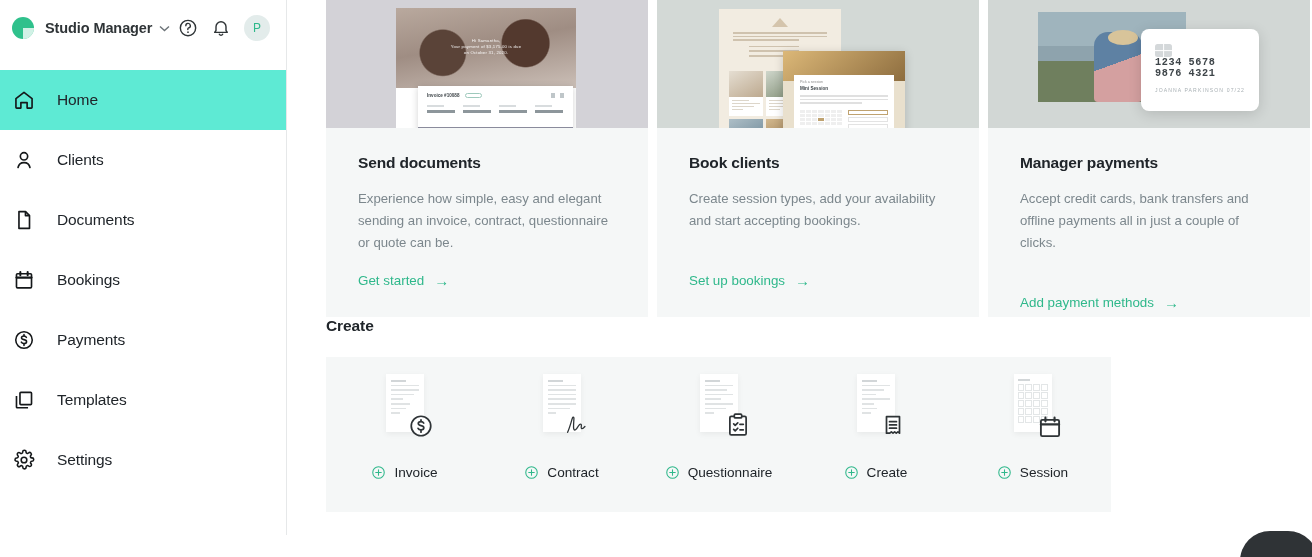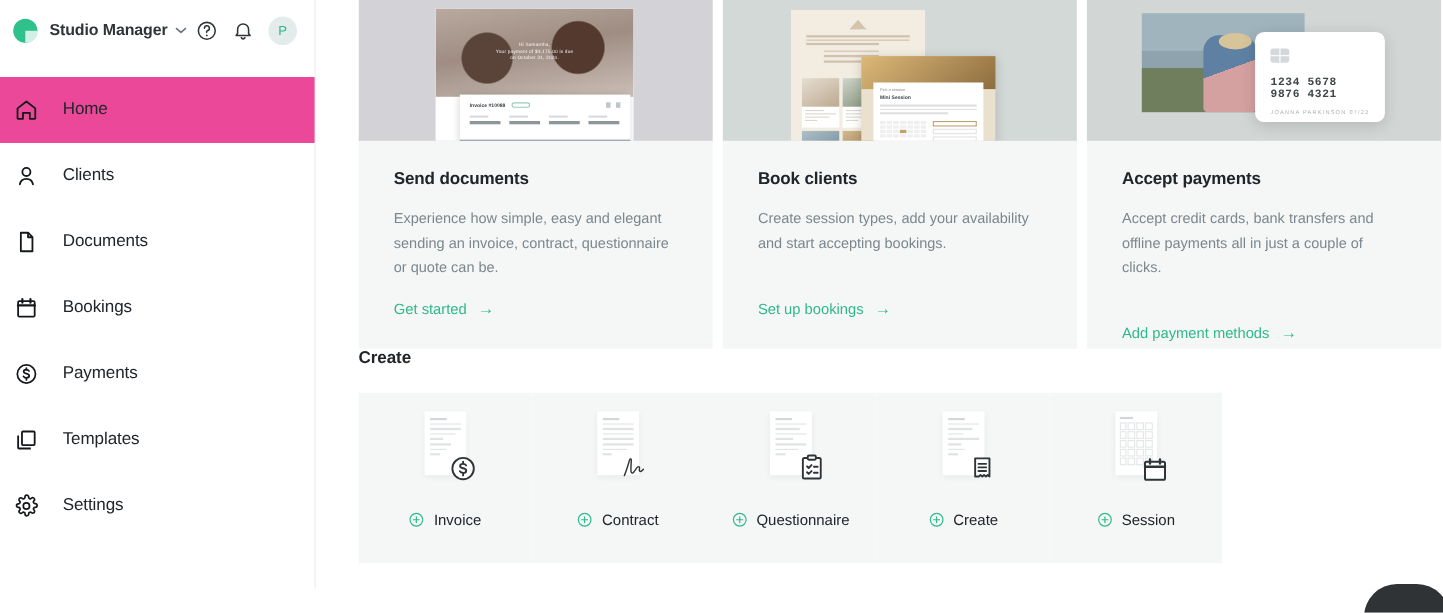--- a/index.html
+++ b/index.html
@@ -54,21 +54,21 @@
     background: #e3eceb; color: #2fb88b;
     font-size: 12px; display: flex; align-items: center; justify-content: center;
     cursor: pointer;
   }
 
   .nav { margin-top: 14px; }
   .nav-item {
     height: 60px; display: flex; align-items: center;
     padding-left: 13px; cursor: pointer; position: relative;
   }
-  .nav-item.active { background: #ec4899; }
+  .nav-item.active { background: #5eead4; }
   .nav-icon { width: 22px; height: 22px; flex: 0 0 22px; color: #15181a; }
   .nav-label {
     margin-left: 22px; font-size: 15.5px; color: #20252a; letter-spacing: -0.1px;
   }
 
   
   .main {
     flex: 1; height: 557px; overflow: hidden;
     background: #ffffff; position: relative;
     padding: 0 0 0 39px;
@@ -190,21 +190,21 @@
     background: #d8c49a; border-radius: 50%;
   }
   .pay-card {
     position: absolute; left: 153px; top: 29px; width: 118px; height: 82px;
     background: #fff; border-radius: 8px; box-shadow: 0 3px 14px rgba(0,0,0,.14);
     padding: 15px 14px 0 14px;
   }
   .chip { width: 17px; height: 13px; border-radius: 2.5px; background: #d4d8da; position: relative; }
   .chip::before { content:""; position:absolute; left:50%; top:0; width:1.8px; height:100%; background:#fff; transform:translateX(-50%); }
   .chip::after { content:""; position:absolute; top:50%; left:0; width:100%; height:1.8px; background:#fff; transform:translateY(-50%); }
-  .cc-num { margin-top: 13px; font-family: "Liberation Mono", monospace;
+  .cc-num { font-family: "Liberation Mono", monospace;
     font-size: 10.2px; color: #3e4549; letter-spacing: .6px; font-weight: bold; }
   .cc-foot { margin-top: 8px; display: flex; font-size: 5.1px; color: #a8b0b4;
     letter-spacing: 1.1px; font-family: "Liberation Sans", sans-serif; }
   .cc-foot .exp { margin-left: auto; }
 
   
   .create-wrap { }
   .create-title { font-size: 15.5px; color: #20252a; letter-spacing: -.1px; }
   .create-row { display: flex; margin-top: 22px; }
   .create-card {
@@ -526,21 +526,21 @@
           <div class="pay-card">
             <div class="chip"></div>
             <div class="cc-num">1234  5678  9876  4321</div>
             <div class="cc-foot">
               <span>JOANNA PARKINSON</span>
               <span class="exp">07/22</span>
             </div>
           </div>
         </div>
         <div class="promo-body">
-          <h3 class="promo-title">Accept payments</h3>
+          <h3 class="promo-title">Manager payments</h3>
           <p class="promo-desc">Accept credit cards, bank transfers and offline payments all in just a couple of clicks.</p>
           <a class="promo-cta" style="margin-top:41px">
             <span>Add payment methods</span>
             <span class="arr">→</span>
           </a>
         </div>
       </article>
 
     </section>
 

